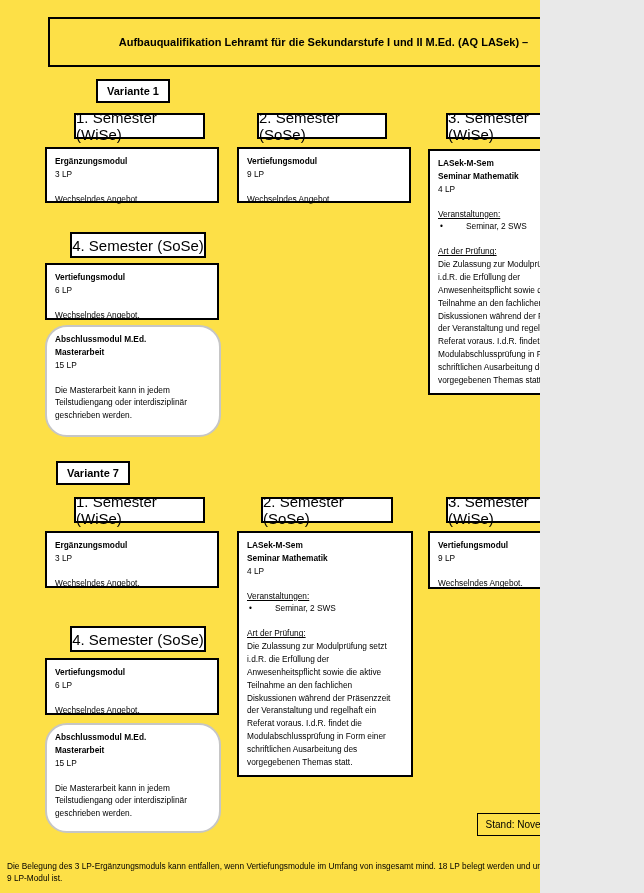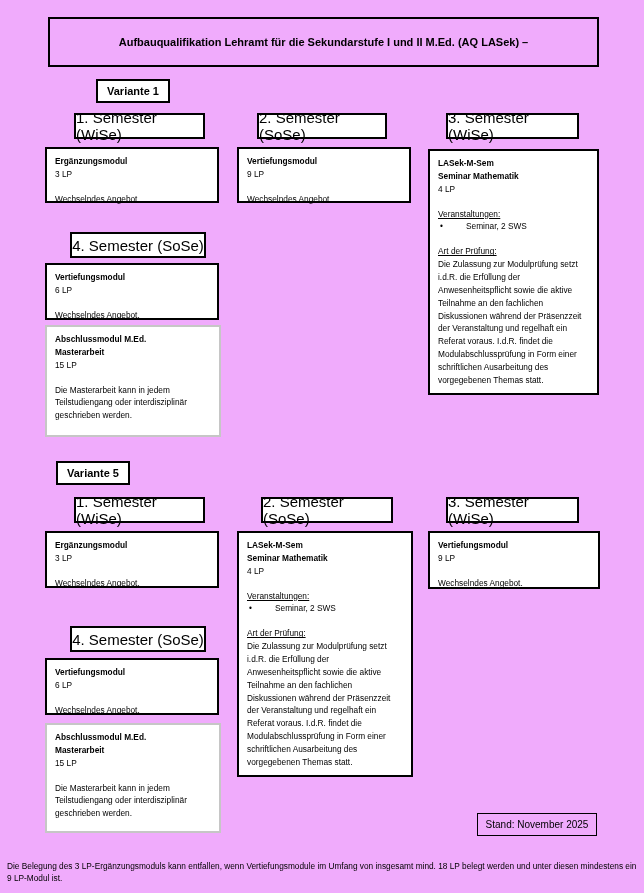--- a/index.html
+++ b/index.html
@@ -1,20 +1,20 @@
 <!DOCTYPE html>
 <html><head>
 <meta charset="utf-8">
 <style>
   html, body { margin: 0; padding: 0; background: #e9e9e9; }
   .page {
     position: relative;
-    width: 644px;
+    width: 540px;
     height: 893px;
-    background: #f0abfc;
+    background: #fde047;
     font-family: "Liberation Sans", sans-serif;
     color: #000000;
     overflow: hidden;
   }
   .abs { position: absolute; box-sizing: border-box; }
 
   .title-box {
     left: 48px; top: 17px; width: 551px; height: 50px;
     border: 2px solid #000;
     display: flex; flex-direction: column; align-items: center; justify-content: center;
@@ -37,21 +37,21 @@
     background: #fff;
   }
 
   .module-box {
     border: 2px solid #000;
     background: #fff;
     padding: 6px 8px;
     font-size: 8.3px;
     line-height: 1.55;
   }
-  .module-box.muted { border-color: #c6c6c6; }
+  .module-box.muted { border-color: #c6c6c6; border-radius: 22px; }
   .bold { font-weight: bold; }
   .spacer { height: 12px; }
   .underline { text-decoration: underline; }
   .bullet-row { display: flex; }
   .bullet-glyph { width: 26px; padding-left: 2px; flex: 0 0 auto; }
 
   .stand-box {
     left: 477px; top: 813px; width: 120px; height: 23px;
     border: 1.5px solid #000;
     display: flex; align-items: center; justify-content: center;
@@ -117,21 +117,21 @@
   </div>
 
   <div class="abs module-box muted" style="left:45px; top:325px; width:176px; height:112px;">
     <div class="bold">Abschlussmodul M.Ed.</div>
     <div class="bold">Masterarbeit</div>
     <div>15 LP</div>
     <div class="spacer"></div>
     <div>Die Masterarbeit kann in jedem Teilstudiengang oder interdisziplinär geschrieben werden.</div>
   </div>
 
-  <div class="abs variant-label" style="left:56px; top:461px;">Variante 5</div>
+  <div class="abs variant-label" style="left:56px; top:461px;">Variante 7</div>
 
   <div class="abs sem-header" style="left:74px; top:497px; width:131px;">1. Semester (WiSe)</div>
   <div class="abs sem-header" style="left:261px; top:497px; width:132px;">2. Semester (SoSe)</div>
   <div class="abs sem-header" style="left:446px; top:497px; width:133px;">3. Semester (WiSe)</div>
 
   <div class="abs module-box" style="left:45px; top:531px; width:174px; height:57px;">
     <div class="bold">Ergänzungsmodul</div>
     <div>3 LP</div>
     <div class="spacer"></div>
     <div>Wechselndes Angebot.</div>

